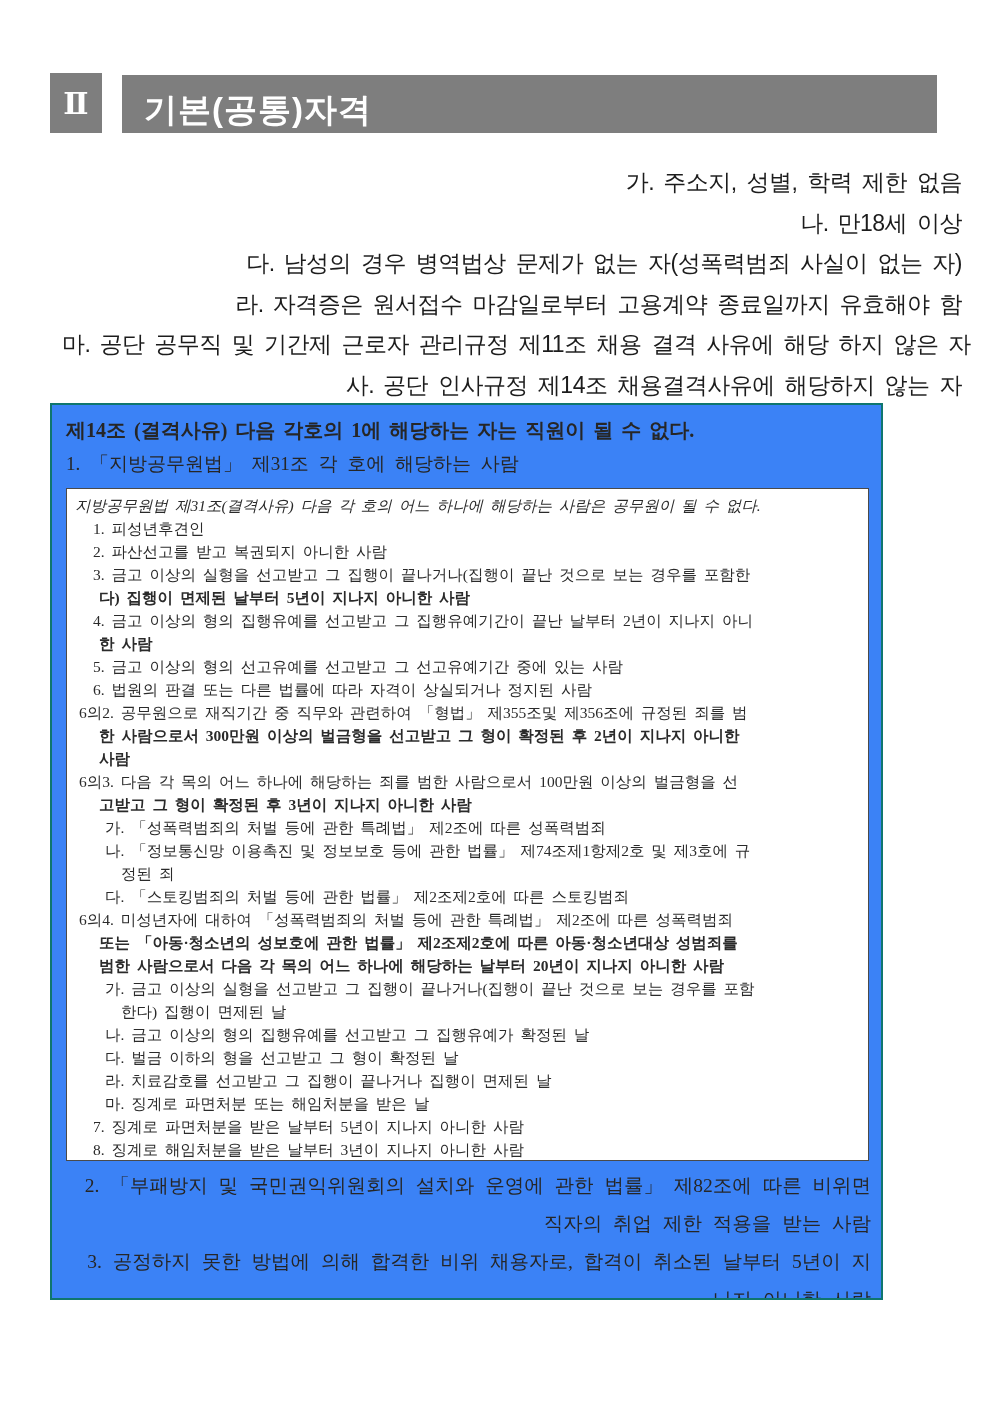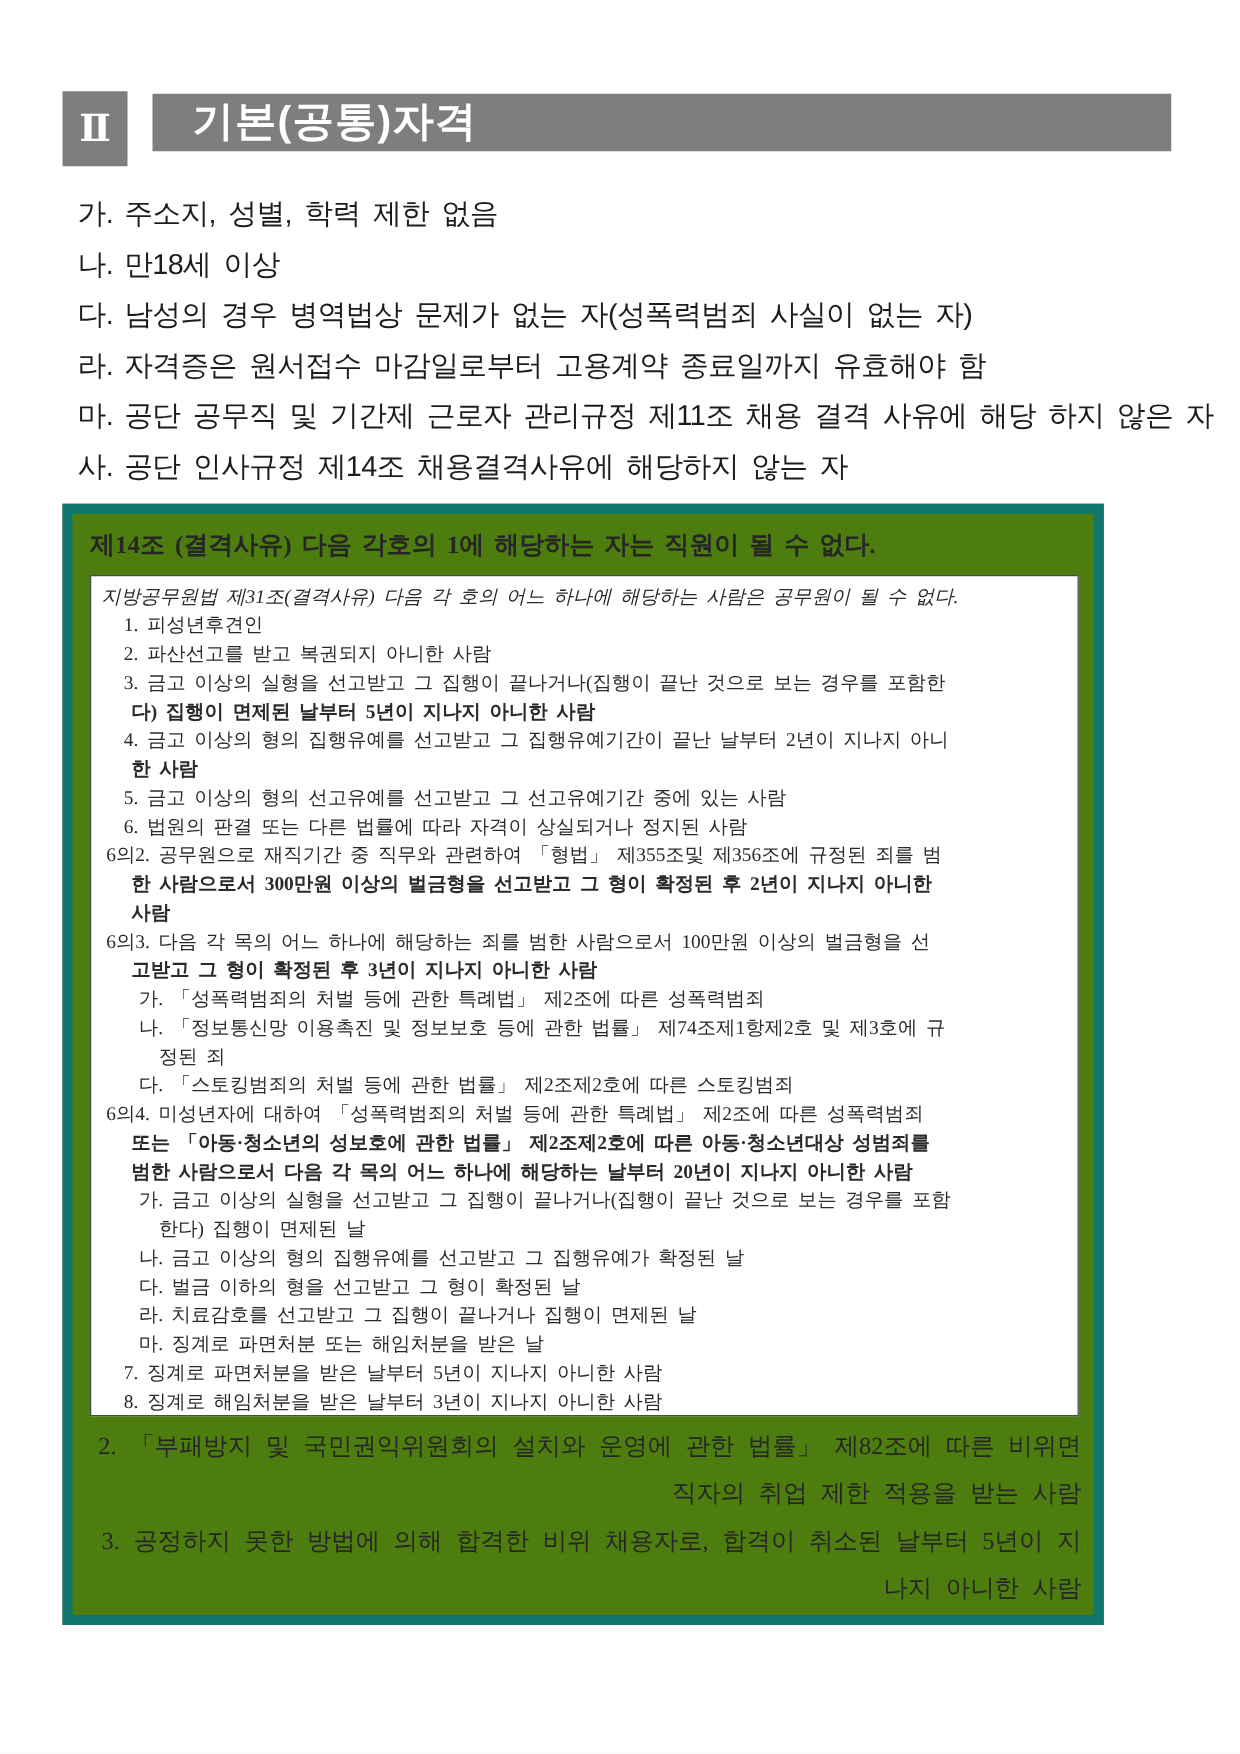--- a/index.html
+++ b/index.html
@@ -9,35 +9,35 @@
     overflow:hidden;
   }
   
   .header-row{position:absolute;top:73px;left:50px;width:887px;height:62px;display:flex;align-items:flex-start;}
   .numeral-box{
     width:52px;height:60px;background:#7e7e7e;color:#ffffff;flex:0 0 auto;
     display:flex;align-items:center;justify-content:center;
     font-family:"Liberation Serif","DejaVu Serif",serif;font-size:30px;font-weight:bold;
   }
   .title-bar{
-    margin-left:20px;flex:1 1 auto;height:46px;margin-top:2px;background:#7e7e7e;
-    display:flex;align-items:flex-start;padding-left:32px;box-sizing:border-box;
+    margin-left:20px;flex:1 1 auto;height:58px;margin-top:2px;background:#7e7e7e;
+    display:flex;align-items:flex-end;padding-left:22px;box-sizing:border-box;
     color:#ffffff;font-size:33px;font-weight:bold;letter-spacing:1px;
   }
   
-  .criteria{position:absolute;top:150px;left:62px;width:900px;}
+  .criteria{position:absolute;top:162px;left:62px;width:900px;text-align:right;}
   .crit-line{
     font-size:23px;line-height:40.5px;letter-spacing:-0.5px;word-spacing:4px;
     white-space:nowrap;color:#1c1c1c;
   }
   .crit-label{margin-right:9px;}
   
   .article-box{
     position:absolute;top:403px;left:50px;width:833px;height:897px;box-sizing:border-box;
-    border:8px solid #0f766e;background:#4d7c0f;overflow:hidden;
+    border:2px solid #0f766e;background:#3b82f6;overflow:hidden;
     font-family:"Liberation Serif","DejaVu Serif",serif;color:#262626;
   }
   .article-heading{
     margin:10px 14px 0 14px;font-size:20px;font-weight:bold;line-height:30px;
     word-spacing:3px;white-space:nowrap;
   }
   .article-item1{
     margin:3px 14px 0 14px;font-size:19px;line-height:31px;word-spacing:5px;white-space:nowrap;
   }
   .inner-box{
@@ -78,20 +78,21 @@
       <div class="crit-line"><span class="crit-label">가.</span><span>주소지, 성별, 학력 제한 없음</span></div>
       <div class="crit-line"><span class="crit-label">나.</span><span>만18세 이상</span></div>
       <div class="crit-line"><span class="crit-label">다.</span><span>남성의 경우 병역법상 문제가 없는 자(성폭력범죄 사실이 없는 자)</span></div>
       <div class="crit-line"><span class="crit-label">라.</span><span>자격증은 원서접수 마감일로부터 고용계약 종료일까지 유효해야 함</span></div>
       <div class="crit-line"><span class="crit-label">마.</span><span>공단 공무직 및 기간제 근로자 관리규정 제11조 채용 결격 사유에 해당 하지 않은 자</span></div>
       <div class="crit-line"><span class="crit-label">사.</span><span>공단 인사규정 제14조 채용결격사유에 해당하지 않는 자</span></div>
     </div>
 
   <div class="article-box">
     <div class="article-heading">제14조 (결격사유) 다음 각호의 1에 해당하는 자는 직원이 될 수 없다.</div>
+    <div class="article-item1">1. 「지방공무원법」 제31조 각 호에 해당하는 사람</div>
     <div class="inner-box">
         <div class="inner-line lv0">지방공무원법 제31조(결격사유) 다음 각 호의 어느 하나에 해당하는 사람은 공무원이 될 수 없다.</div>
         <div class="inner-line lv2">1. 피성년후견인</div>
         <div class="inner-line lv2">2. 파산선고를 받고 복권되지 아니한 사람</div>
         <div class="inner-line lv2">3. 금고 이상의 실형을 선고받고 그 집행이 끝나거나(집행이 끝난 것으로 보는 경우를 포함한</div>
         <div class="inner-line lv3">다) 집행이 면제된 날부터 5년이 지나지 아니한 사람</div>
         <div class="inner-line lv2">4. 금고 이상의 형의 집행유예를 선고받고 그 집행유예기간이 끝난 날부터 2년이 지나지 아니</div>
         <div class="inner-line lv3">한 사람</div>
         <div class="inner-line lv2">5. 금고 이상의 형의 선고유예를 선고받고 그 선고유예기간 중에 있는 사람</div>
         <div class="inner-line lv2">6. 법원의 판결 또는 다른 법률에 따라 자격이 상실되거나 정지된 사람</div>

